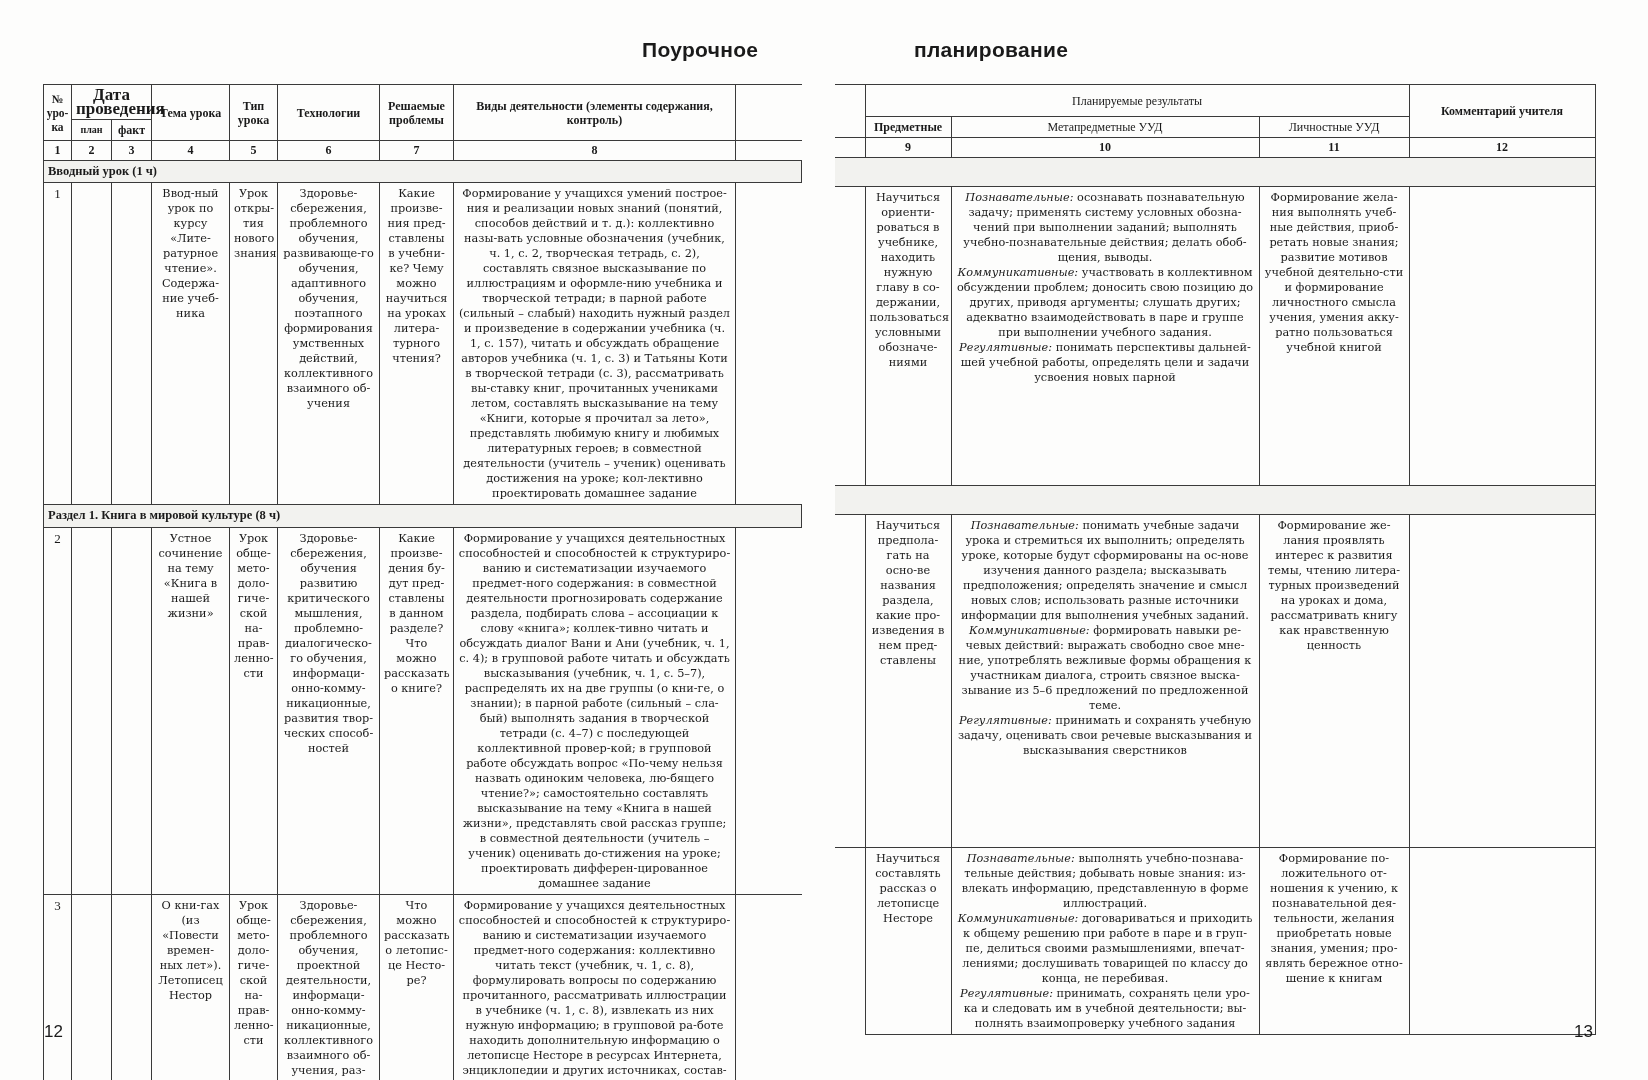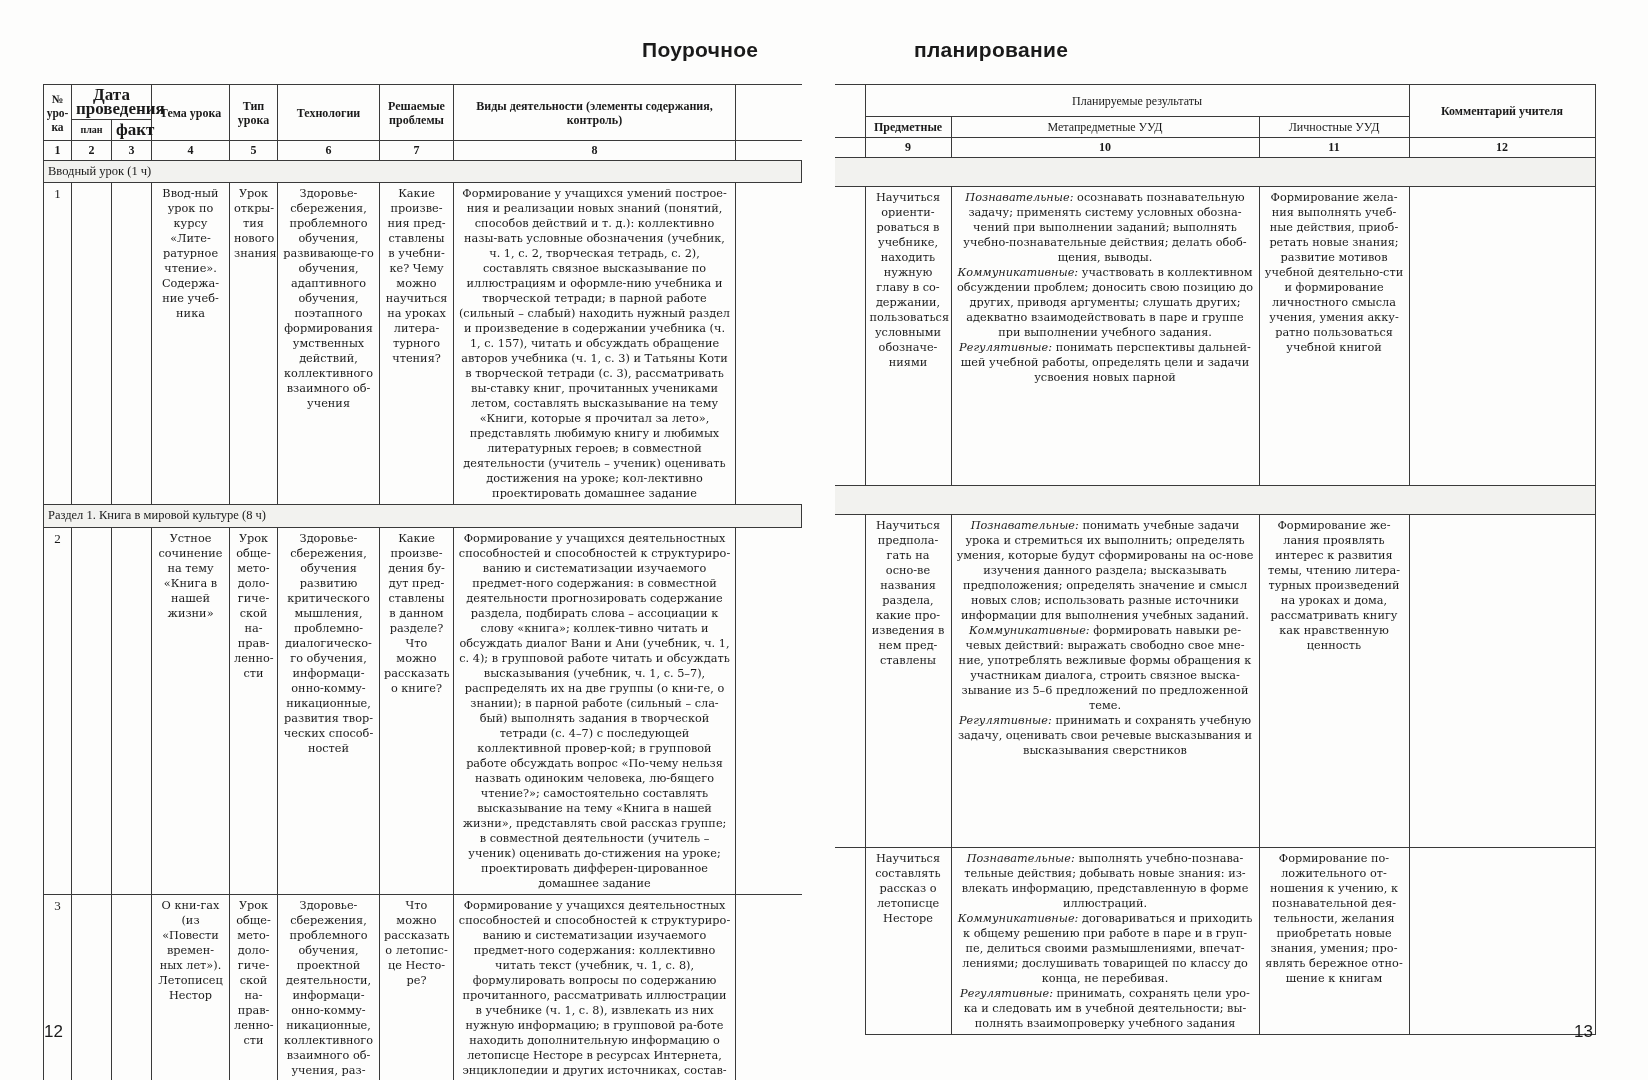--- a/index.html
+++ b/index.html
@@ -8,21 +8,21 @@
   .title-right{position:absolute;left:866px;top:38px;font-family:"Liberation Sans","DejaVu Sans",sans-serif;font-weight:bold;font-size:21px;letter-spacing:0.3px;margin-left:48px;}
   .pagenum{position:absolute;top:1022px;font-family:"Liberation Sans","DejaVu Sans",sans-serif;font-size:17px;}
   .pn-left{left:44px;} .pn-right{left:1574px;}
   .page{position:absolute;}
   .pg-left{left:43px;top:84px;width:758px;}
   .pg-right{left:835px;top:84px;width:760px;}
   table{border-collapse:collapse;table-layout:fixed;width:100%;}
   td,th{border:1px solid #3a3a3a;vertical-align:top;padding:3px 4px;font-size:12.5px;line-height:15.2px;font-weight:normal;}
   th{font-family:"Liberation Serif",serif;font-weight:bold;font-size:12px;line-height:14px;vertical-align:middle;text-align:center;}
   .num td{text-align:center;font-weight:bold;font-size:12px;padding:2px;font-family:"Liberation Serif",serif;}
-  .sect td{font-weight:normal;font-size:12.5px;background:#f2f2ef;padding:3px 4px;}
+  .sect td{font-weight:bold;font-size:12.5px;background:#f2f2ef;padding:3px 4px;}
   .body td{font-family:"DejaVu Serif","Liberation Serif",serif;font-size:11.3px;line-height:15px;text-align:center;}
   .body td.c1{text-align:center;font-family:"Liberation Serif",serif;font-size:13px;}
   .r1 td{height:292px;} .r2 td{height:326px;} .r3 td{height:178px;}
   .sect-blank td{height:22px;background:#f2f2ef;}
   b.lbl{font-weight:normal;font-style:italic;}
   .edge{border-right:none;}
 </style>
 </head>
 <body>
 
@@ -48,21 +48,21 @@
     <th colspan="2" style="font-size:17px">Дата проведения</th>
     <th rowspan="2">Тема урока</th>
     <th rowspan="2">Тип урока</th>
     <th rowspan="2">Технологии</th>
     <th rowspan="2">Решаемые проблемы</th>
     <th rowspan="2">Виды деятельности (элементы содержания, контроль)</th>
     <th rowspan="2" class="edge"></th>
   </tr>
   <tr style="height:18px">
     <th style="font-size:10px">план</th>
-    <th style="font-size:17px">факт</th>
+    <th style="font-size:12px">факт</th>
   </tr>
   <tr class="num">
     <td>1</td>
     <td>2</td>
     <td>3</td>
     <td>4</td>
     <td>5</td>
     <td>6</td>
     <td>7</td>
     <td>8</td>
@@ -152,21 +152,21 @@
     <td>Формирование жела-ния выполнять учеб-ные действия, приоб-ретать новые знания; развитие мотивов учебной деятельно-сти и формирование личностного смысла учения, умения акку-ратно пользоваться учебной книгой</td>
     <td></td>
   </tr>
   <tr class="sect-blank">
           <td colspan="5" style="border-left:none"></td>
         </tr>
   <tr class="body r2">
     <td style="border-left:none;border-bottom:none;border-top:none"></td>
     <td>Научиться предпола-гать на осно-ве названия раздела, какие про-изведения в нем пред-ставлены</td>
     <td>
-      <b class="lbl">Познавательные:</b> <span>понимать учебные задачи урока и стремиться их выполнить; определять умения, которые будут сформированы на ос-нове изучения данного раздела; высказывать предположения; определять значение и смысл новых слов; использовать разные источники информации для выполнения учебных заданий.</span><br>
+      <b class="lbl">Познавательные:</b> <span>понимать учебные задачи урока и стремиться их выполнить; определять уроке, которые будут сформированы на ос-нове изучения данного раздела; высказывать предположения; определять значение и смысл новых слов; использовать разные источники информации для выполнения учебных заданий.</span><br>
       <b class="lbl">Коммуникативные:</b> <span>формировать навыки ре-чевых действий: выражать свободно свое мне-ние, употреблять вежливые формы обращения к участникам диалога, строить связное выска-зывание из 5–6 предложений по предложенной теме.</span><br>
       <b class="lbl">Регулятивные:</b> <span>принимать и сохранять учебную задачу, оценивать свои речевые высказывания и высказывания сверстников</span>
     </td>
     <td>Формирование же-лания проявлять интерес к развития темы, чтению литера-турных произведений на уроках и дома, рассматривать книгу как нравственную ценность</td>
     <td></td>
   </tr>
   <tr class="body r3">
     <td style="border-left:none;border-bottom:none"></td>
     <td>Научиться составлять рассказ о летописце Несторе</td>
     <td>

